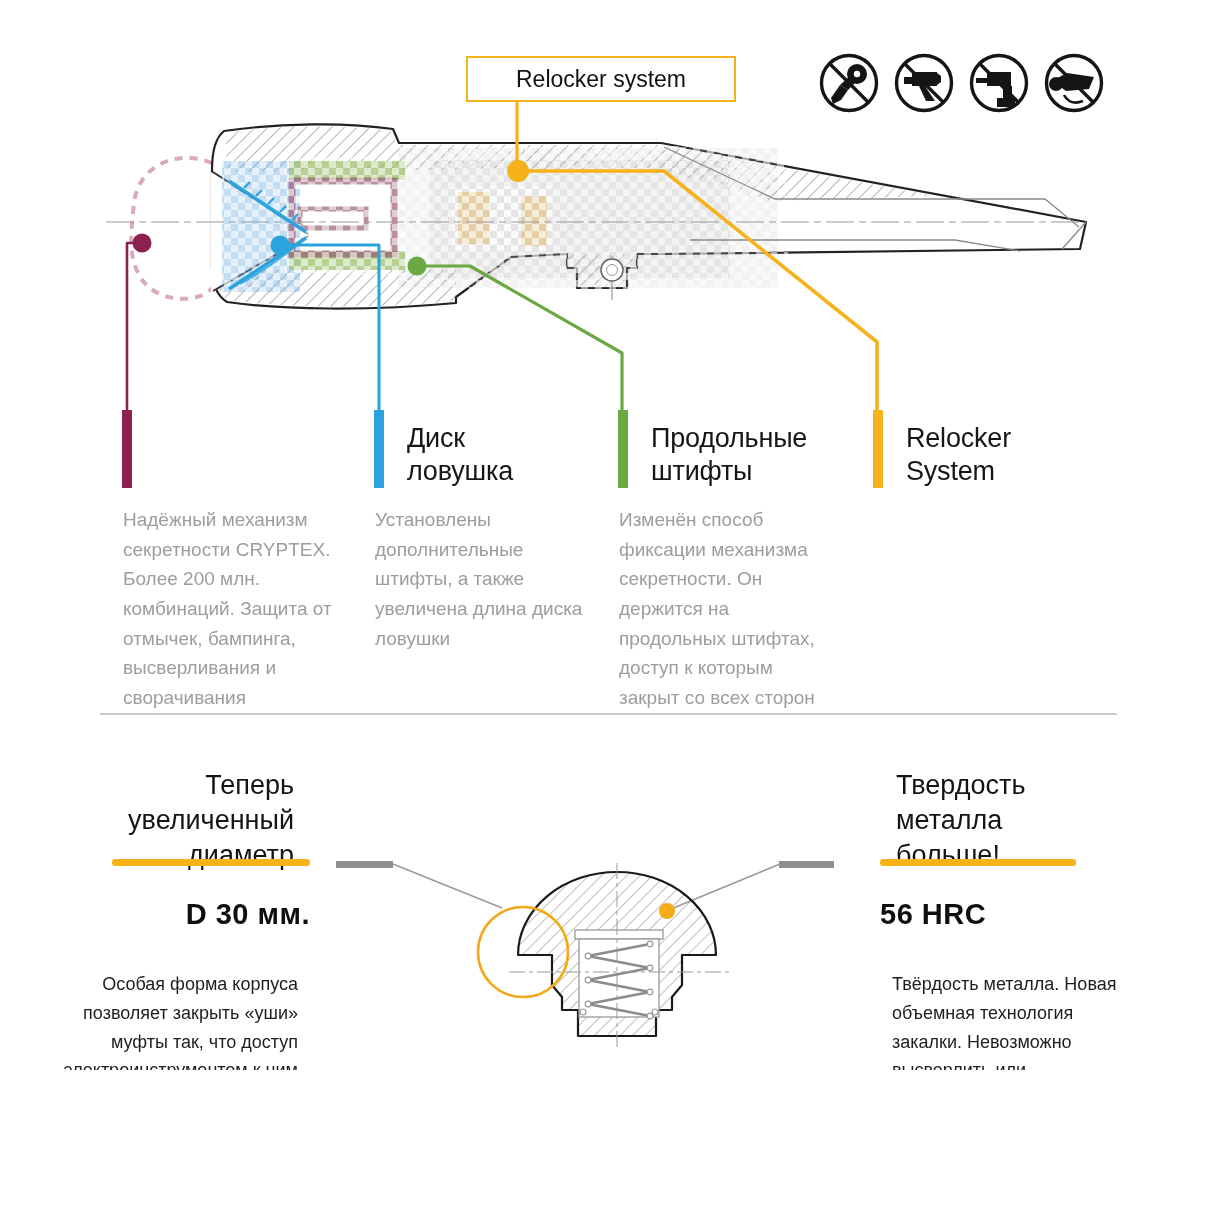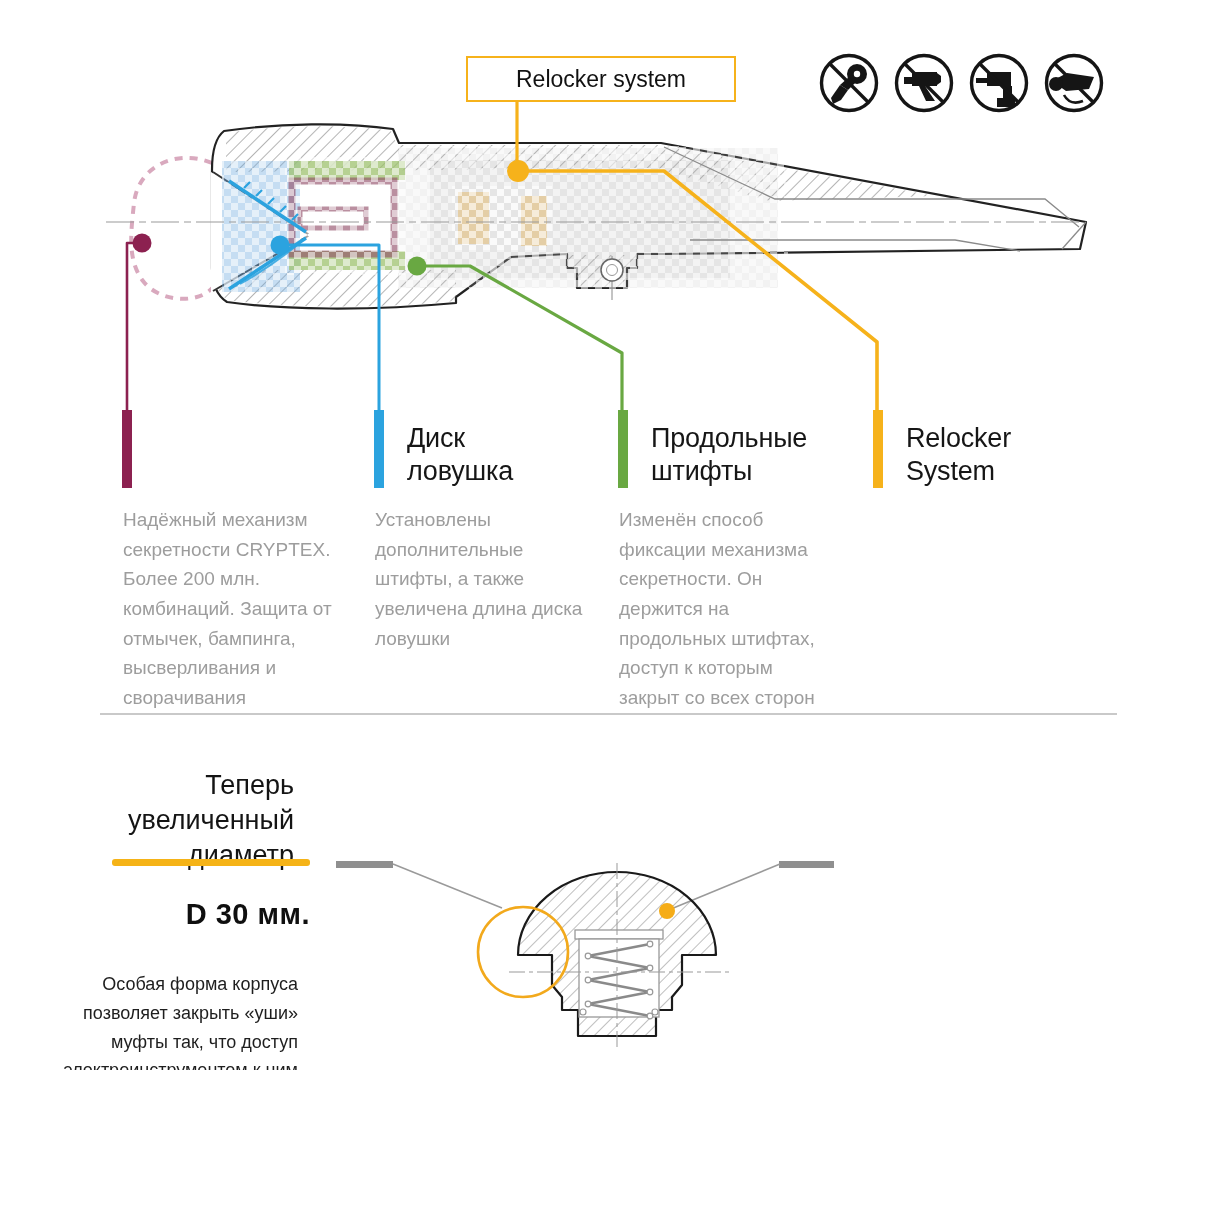--- a/index.html
+++ b/index.html
@@ -194,20 +194,26 @@
 
   <div class="divider"></div>
 
   <div class="bblock bl">
     <h2 class="btitle">Теперь увеличенный диаметр</h2>
     <div class="underline" style="background: rgb(245, 179, 23);"></div>
     <p class="bvalue">D 30 мм.</p>
     <p class="bbody">Особая форма корпуса позволяет закрыть «уши» муфты так, что доступ электроинструментом к ним невозможен.</p>
   </div>
 
+  <div class="bblock br">
+    <h2 class="btitle">Твердость металла больше!</h2>
+    <div class="underline" style="background: rgb(245, 179, 23);"></div>
+    <p class="bvalue">56 HRC</p>
+    <p class="bbody">Твёрдость металла. Новая объемная технология закалки. Невозможно высверлить или распилить.</p>
+  </div>
 
   <svg class="abs" style="left:320px;top:835px" width="545" height="235" viewBox="320 835 545 235">
     <defs>
       <pattern id="hB" width="9" height="9" patternUnits="userSpaceOnUse" patternTransform="rotate(45)">
         <line x1="0" y1="0" x2="0" y2="9" stroke="#8a8a8a" stroke-width="1.1"></line>
       </pattern>
     </defs>
 
     <rect x="336" y="861" width="57" height="7" fill="#8f8f8f"></rect>
     <rect x="779" y="861" width="55" height="7" fill="#8f8f8f"></rect>

